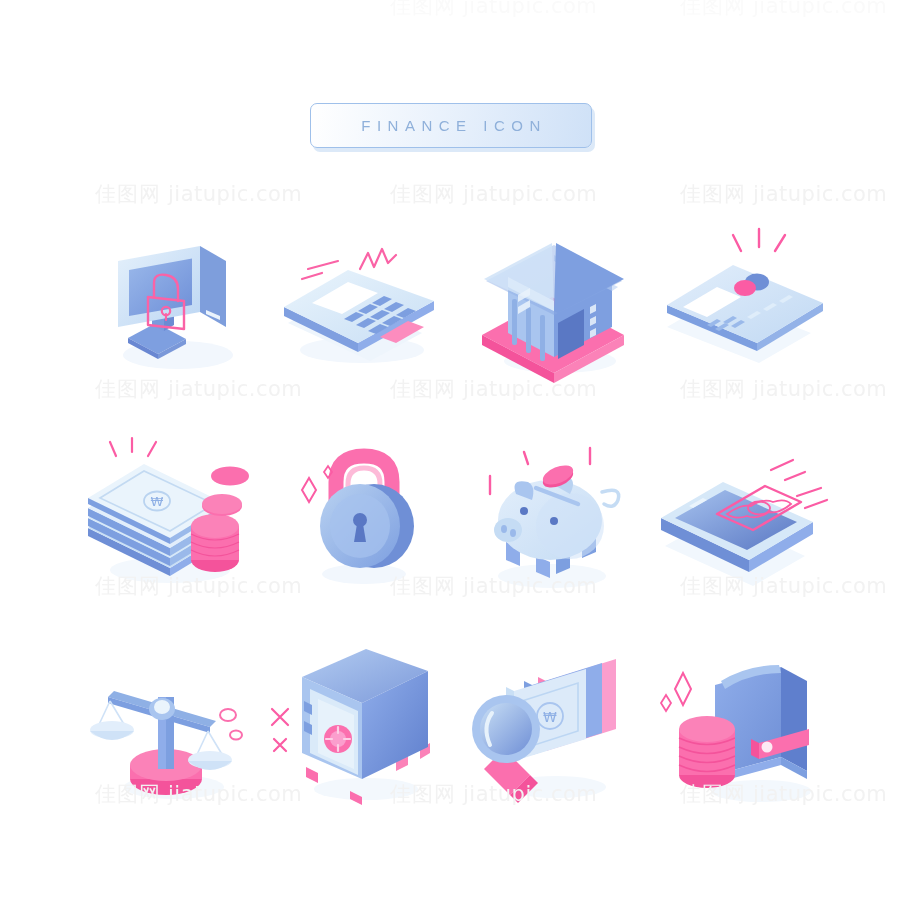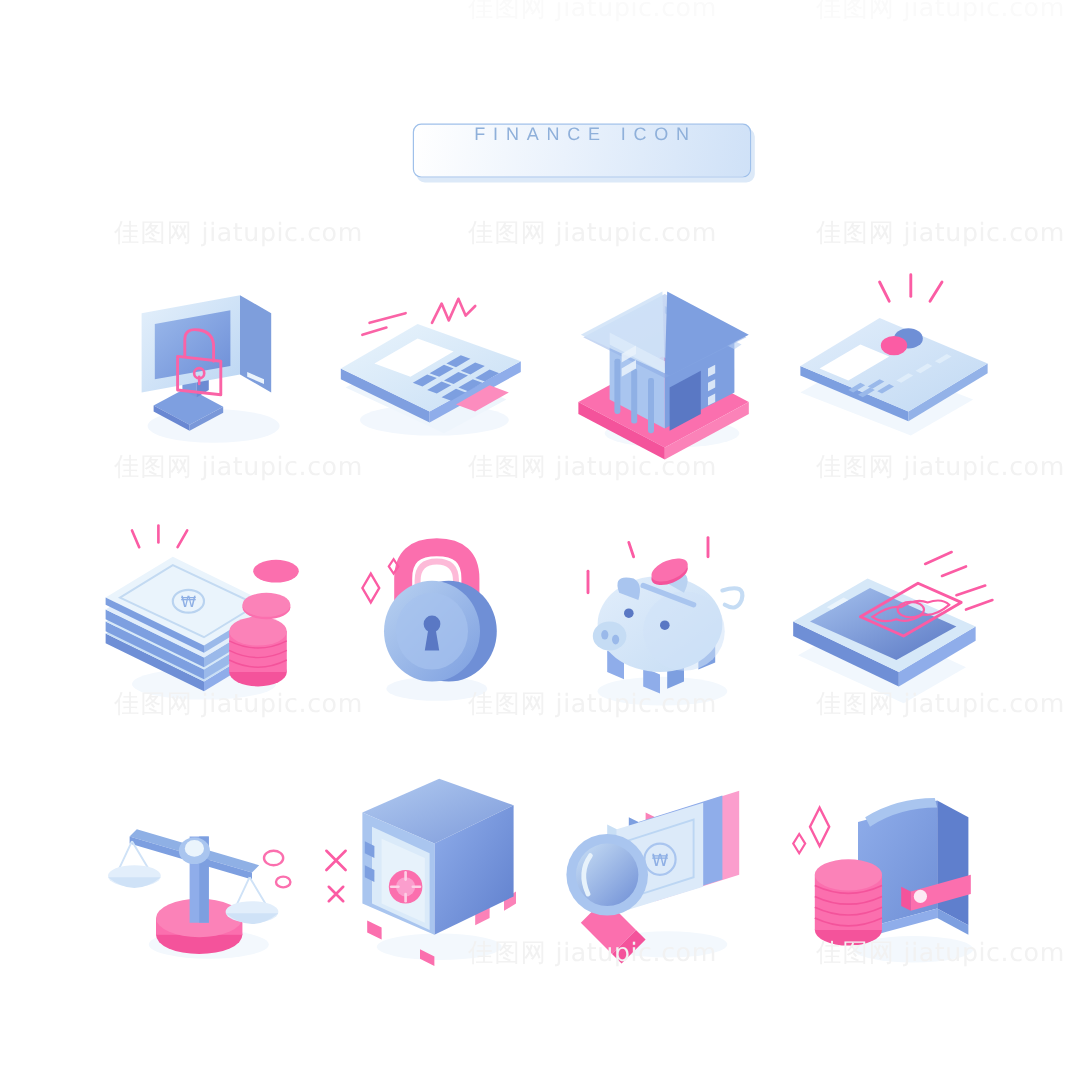--- a/index.html
+++ b/index.html
@@ -11,21 +11,21 @@
     position:relative;
   }
   #stage{position:relative;width:900px;height:900px;}
 
   
   .header-badge{
     position:absolute;left:310px;top:103px;width:280px;height:43px;
     border:1px solid #9fc0ea;border-radius:7px;
     background:linear-gradient(100deg,#ffffff 0%,#eaf2fc 45%,#cfe1f7 100%);
     box-shadow:3px 4px 0 0 #dce9f8;
-    display:flex;align-items:flex-start;justify-content:center;margin-left:34px;
+    display:flex;align-items:center;justify-content:center;
   }
   .header-badge .title{
     font-size:15px;letter-spacing:6.5px;color:#8fb0da;
     text-indent:6px;font-weight:400;
   }
 
   
   .wm-layer{position:absolute;left:0;top:0;width:900px;height:900px;pointer-events:none;}
   .wm{
     position:absolute;white-space:nowrap;
@@ -539,17 +539,18 @@
       <div class="wm wm-faint" style="left: 680px; top: -8px;"><span class="cn">佳图网</span><span class="dom">jiatupic.com</span></div>
       <div class="wm" style="left: 95px; top: 180px;"><span class="cn">佳图网</span><span class="dom">jiatupic.com</span></div>
       <div class="wm" style="left: 390px; top: 180px;"><span class="cn">佳图网</span><span class="dom">jiatupic.com</span></div>
       <div class="wm" style="left: 680px; top: 180px;"><span class="cn">佳图网</span><span class="dom">jiatupic.com</span></div>
       <div class="wm" style="left: 95px; top: 375px;"><span class="cn">佳图网</span><span class="dom">jiatupic.com</span></div>
       <div class="wm" style="left: 390px; top: 375px;"><span class="cn">佳图网</span><span class="dom">jiatupic.com</span></div>
       <div class="wm" style="left: 680px; top: 375px;"><span class="cn">佳图网</span><span class="dom">jiatupic.com</span></div>
       <div class="wm" style="left: 95px; top: 572px;"><span class="cn">佳图网</span><span class="dom">jiatupic.com</span></div>
       <div class="wm" style="left: 390px; top: 572px;"><span class="cn">佳图网</span><span class="dom">jiatupic.com</span></div>
       <div class="wm" style="left: 680px; top: 572px;"><span class="cn">佳图网</span><span class="dom">jiatupic.com</span></div>
+      <div class="wm" style="left: 95px; top: 780px;"><span class="cn">佳图网</span><span class="dom">jiatupic.com</span></div>
       <div class="wm" style="left: 390px; top: 780px;"><span class="cn">佳图网</span><span class="dom">jiatupic.com</span></div>
       <div class="wm" style="left: 680px; top: 780px;"><span class="cn">佳图网</span><span class="dom">jiatupic.com</span></div>
     </div>
 
 </div>
 
 </body></html>

